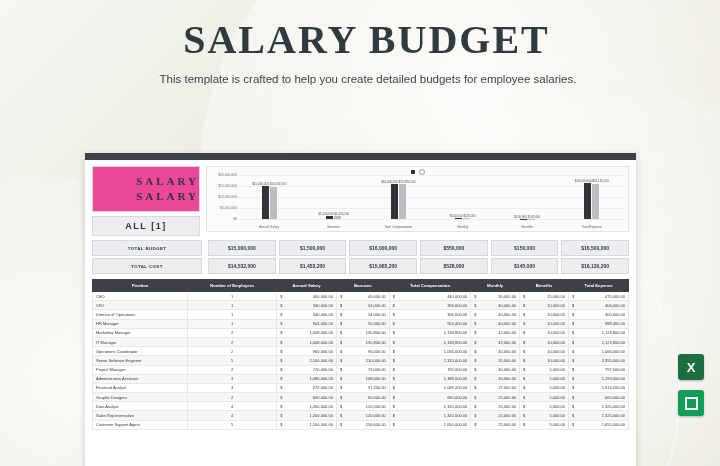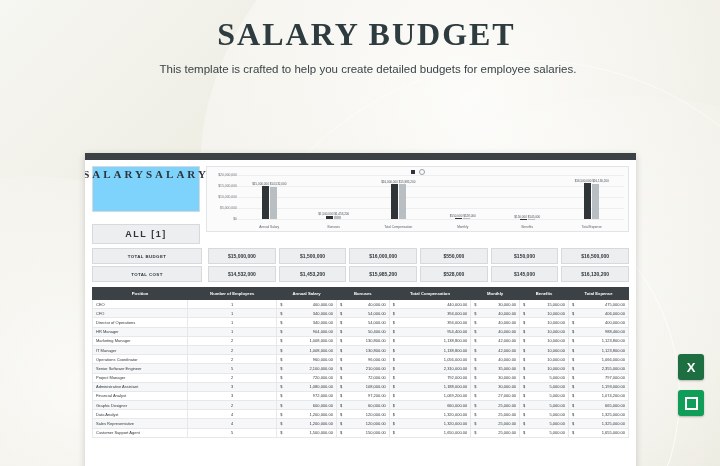--- a/index.html
+++ b/index.html
@@ -17,21 +17,21 @@
   .s2{width:700px;height:620px;right:-260px;bottom:-250px;background:radial-gradient(circle at 40% 40%, rgba(255,255,255,0.7), rgba(222,220,205,0.05) 65%);}
   .s3{width:520px;height:520px;left:-230px;bottom:-230px;background:radial-gradient(circle at 60% 40%, rgba(255,255,255,0.75), rgba(226,224,210,0.05) 65%);}
   .s4{width:430px;height:430px;right:40px;top:180px;border:1px solid rgba(255,255,255,0.75);background:transparent;}
   .s5{width:620px;height:620px;right:-120px;top:60px;border:1px solid rgba(255,255,255,0.55);background:transparent;}
 
   .content{position:relative;z-index:2;}
 
   .title{
     text-align:center;
     font-family:"Liberation Serif", serif;
-    font-size:32px;
+    font-size:40px;
     letter-spacing:2px;
     color:#2e3b3f;
     margin:16px 0 0 0;
     font-weight:700;
     padding-left:13px;
   }
   .subtitle{
     text-align:center;
     font-family:"Liberation Serif", serif;
     font-size:19px;
@@ -55,26 +55,26 @@
     box-shadow:0 2px 7px rgba(0,0,0,0.18);
     overflow:hidden;
     font-size:4.2px;
   }
   .sheet-topbar{height:7px;background:#3c4146;}
   .sheet-body{padding:0;}
 
   .upper{display:flex;padding:6px 7px 0 7px;}
   .brandbox{width:108px;flex:0 0 108px;}
   .brand-title{
-    background:#7dd3fc;border:1px solid #d6dade;
-    height:44px;display:flex;flex-direction:row;align-items:flex-start;justify-content:center;
+    background:#ec4899;border:1px solid #d6dade;
+    height:44px;display:flex;flex-direction:column;align-items:flex-end;justify-content:center;
     color:#2f3438;font-family:"Liberation Serif", serif;letter-spacing:3px;font-weight:700;font-size:11px;line-height:15px;
   }
   .brand-all{
-    margin-top:12px;background:#eceef0;border:1px solid #d6dade;
+    margin-top:4px;background:#eceef0;border:1px solid #d6dade;
     height:18px;display:flex;align-items:center;justify-content:center;
     color:#2f3438;font-weight:700;letter-spacing:1.5px;font-size:9px;
   }
 
   .chartbox{
     flex:1;margin-left:6px;border:1px solid #e2e5e8;background:#fbfbfc;
     height:66px;position:relative;padding:3px 4px 2px 4px;box-sizing:border-box;
   }
   .chart-ctrl{position:absolute;top:2px;left:50%;transform:translateX(-50%);display:flex;gap:4px;align-items:center;}
   .chart-ctrl .sq{width:4px;height:4px;background:#2f3438;}

